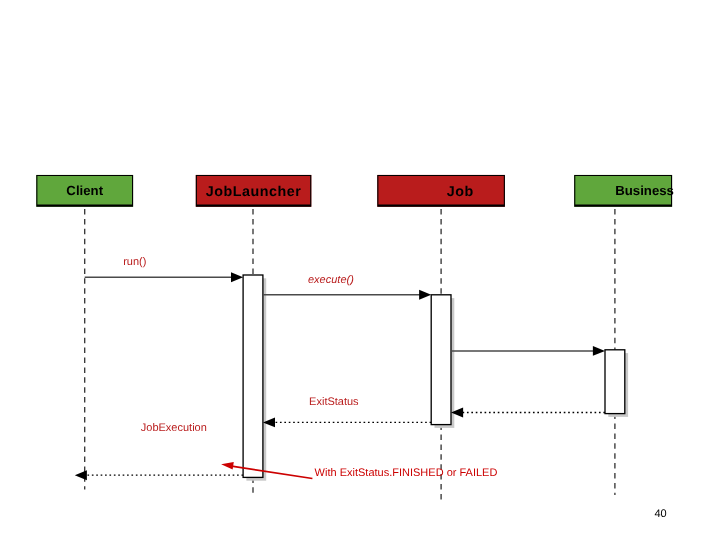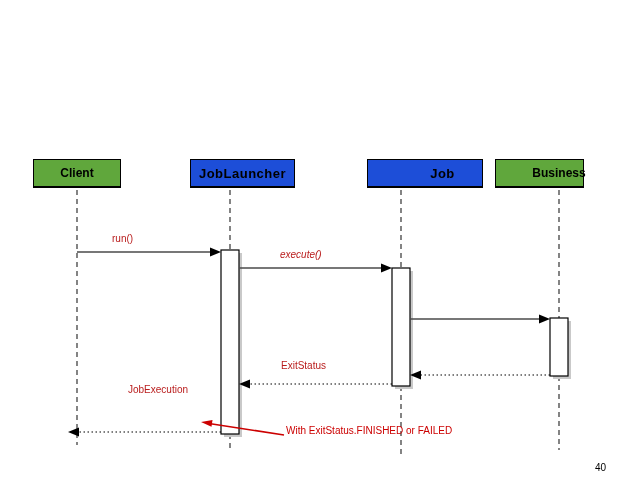--- a/index.html
+++ b/index.html
@@ -14,25 +14,25 @@
   .actor-box{
     position:absolute;
     top:159px;height:29px;
     border:1px solid #000;
     border-bottom-width:2px;
     display:flex;align-items:center;justify-content:center;
     font-weight:bold;color:#000;
     box-sizing:border-box;
   }
   .actor-green{background:#60A73C;font-size:12px;}
-  .actor-blue{background:#1d4ed8;font-size:13px;letter-spacing:0.5px;margin-left:12px;}
+  .actor-blue{background:#b91c1c;font-size:13px;letter-spacing:0.5px;}
   #actor-client{left:33px;width:88px;}
   #actor-joblauncher{left:178px;width:105px;}
-  #actor-job{left:355px;width:116px;padding-left:35px;}
-  #actor-business{left:495px;width:89px;padding-left:39px;}
+  #actor-job{left:343px;width:116px;padding-left:35px;}
+  #actor-business{left:522px;width:89px;padding-left:39px;}
   .msg-label{
     position:absolute;
     font-size:10px;color:#b91c1c;white-space:nowrap;
   }
   #label-run{left:112px;top:233px;}
   #label-execute{left:280px;top:249px;font-style:italic;}
   #label-exitstatus{left:281px;top:360px;}
   #label-jobexecution{left:104px;top:384px;margin-left:24px;}
   #annotation{
     position:absolute;left:286px;top:425px;

